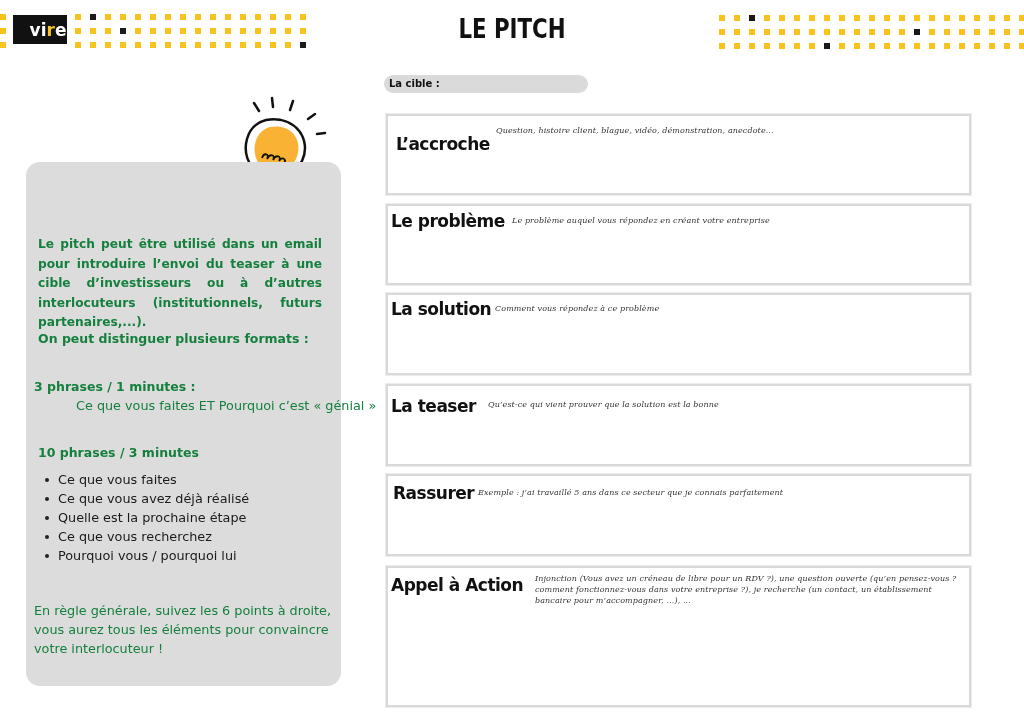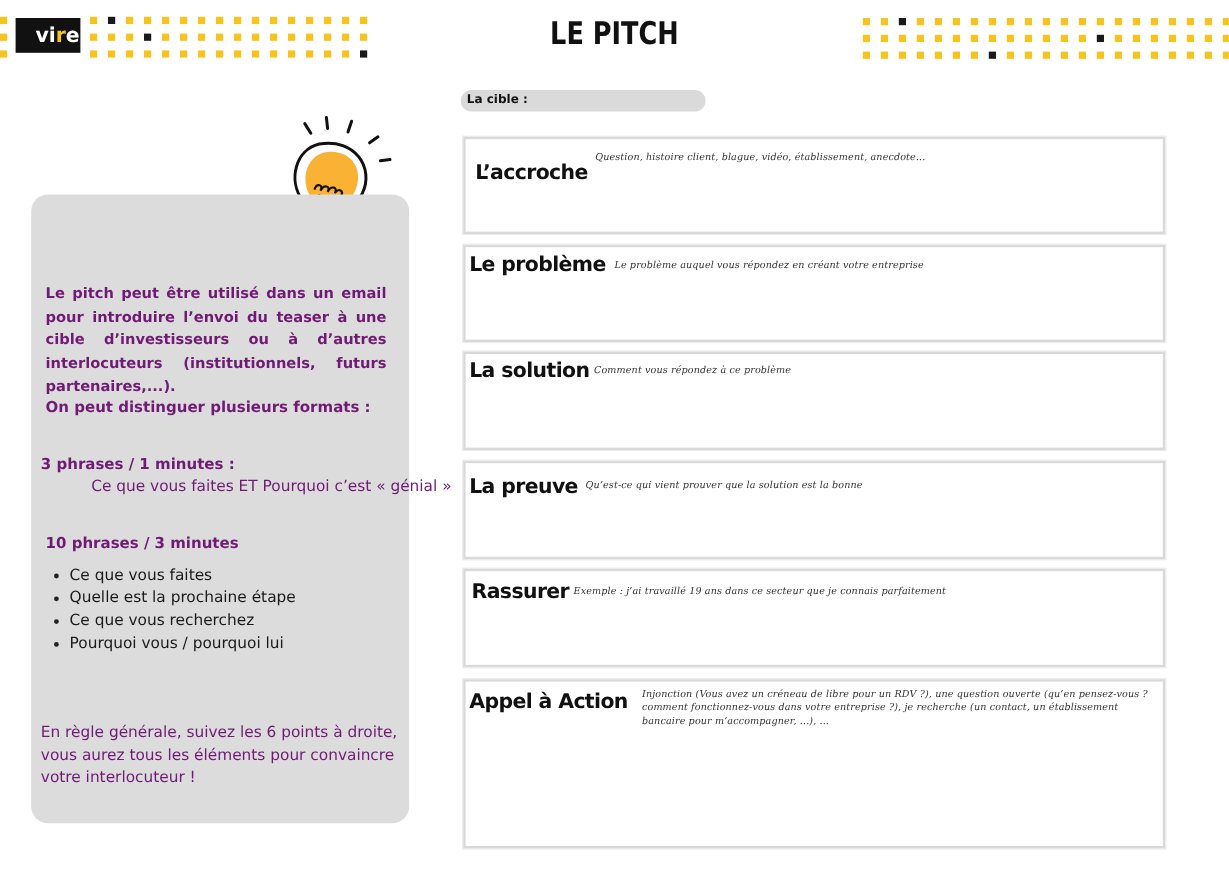--- a/index.html
+++ b/index.html
@@ -19,21 +19,21 @@
   .page-title {
     position: absolute; left: 0; width: 1024px; top: 14px; text-align: center;
     font-family: "DejaVu Sans", sans-serif; font-weight: bold; font-size: 26px;
     letter-spacing: 0px; transform: scaleX(0.82); transform-origin: 512px 0;
   }
 
   .left-panel {
     position: absolute; left: 26px; top: 162px; width: 315px; height: 524px;
     background: #dcdcdc; border-radius: 14px;
   }
-  .panel-text { position: absolute; font-family: "DejaVu Sans", sans-serif; font-size: 12.5px; line-height: 19px; color: #701a75; }
+  .panel-text { position: absolute; font-family: "DejaVu Sans", sans-serif; font-size: 12.5px; line-height: 19px; color: #15803d; }
   .intro { left: 38px; top: 235px; width: 284px; font-weight: bold; text-align: justify; font-size: 12.2px; line-height: 19.5px; }
   .formats-title { left: 38px; top: 329px; font-weight: bold; font-size: 12.5px; }
   .f1-title { left: 34px; top: 377px; font-weight: bold; font-size: 12.5px; }
   .f1-body { left: 34px; top: 396px; font-size: 12.8px; margin-left: 42px; }
   .f2-title { left: 38px; top: 443px; font-weight: bold; font-size: 12.5px; }
   .f2-list { position: absolute; left: 44px; top: 470px; list-style: none; }
   .f2-list li { font-size: 12.8px; line-height: 19px; position: relative; padding-left: 14px; color: #1a1a1a; }
   .f2-list li::before { content: ""; position: absolute; left: 1px; top: 8px; width: 4px; height: 4px; border-radius: 50%; background: #222; }
   .conclusion { left: 34px; top: 601px; width: 300px; font-size: 12.8px; line-height: 19px; }
 
@@ -96,53 +96,54 @@
 </svg>
 
 <div class="left-panel"></div>
 <div class="panel-text intro">Le pitch peut être utilisé dans un email pour introduire l’envoi du teaser à une cible d’investisseurs ou à d’autres interlocuteurs (institutionnels, futurs partenaires,...).</div>
 <div class="panel-text formats-title">On peut distinguer plusieurs formats :</div>
 <div class="panel-text f1-title">3 phrases / 1 minutes :</div>
 <div class="panel-text f1-body">Ce que vous faites ET Pourquoi c’est « génial »</div>
 <div class="panel-text f2-title">10 phrases / 3 minutes</div>
 <ul class="f2-list">
   <li>Ce que vous faites</li>
+  <li>Ce que vous avez déjà réalisé</li>
   <li>Quelle est la prochaine étape</li>
   <li>Ce que vous recherchez</li>
   <li>Pourquoi vous / pourquoi lui</li>
 </ul>
 <div class="panel-text conclusion">En règle générale, suivez les 6 points à droite, vous aurez tous les éléments pour convaincre votre interlocuteur !</div>
 
 <div class="target-bar">
   <span>La cible :</span>
 </div>
 
 <div class="box" style="top:114px;height:81px;">
   <div class="box-title" style="top:6px;left:8px;margin-top:12px;">L’accroche</div>
-  <div class="box-hint" style="top:10px;left:108px;">Question, histoire client, blague, vidéo, établissement, anecdote...</div>
+  <div class="box-hint" style="top:10px;left:108px;">Question, histoire client, blague, vidéo, démonstration, anecdote...</div>
 </div>
 
 <div class="box" style="top:204px;height:81px;">
   <div class="box-title" style="top:5px;left:3px;">Le problème</div>
   <div class="box-hint" style="top:10px;left:124px;text-align:right;">Le problème auquel vous répondez en créant votre entreprise</div>
 </div>
 
 <div class="box" style="top:293px;height:82px;">
   <div class="box-title" style="top:4px;left:3px;">La solution</div>
   <div class="box-hint" style="top:9px;left:107px;">Comment vous répondez à ce problème</div>
 </div>
 
 <div class="box" style="top:384px;height:82px;">
-  <div class="box-title" style="top:10px;left:3px;">La preuve</div>
+  <div class="box-title" style="top:10px;left:3px;">La teaser</div>
   <div class="box-hint" style="top:14px;left:100px;">Qu’est-ce qui vient prouver que la solution est la bonne</div>
 </div>
 
 <div class="box" style="top:474px;height:82px;">
   <div class="box-title" style="top:7px;left:5px;">Rassurer</div>
-  <div class="box-hint" style="top:12px;left:90px;">Exemple : j’ai travaillé 19 ans dans ce secteur que je connais parfaitement</div>
+  <div class="box-hint" style="top:12px;left:90px;">Exemple : j’ai travaillé 5 ans dans ce secteur que je connais parfaitement</div>
 </div>
 
 <div class="box" style="top:566px;height:141px;">
   <div class="box-title" style="top:7px;left:3px;">Appel à Action</div>
   <div class="box-hint wrap" style="top:5px;left:147px;width:428px;">Injonction (Vous avez un créneau de libre pour un RDV ?), une question ouverte (qu’en pensez-vous ? comment fonctionnez-vous dans votre entreprise ?), je recherche (un contact, un établissement bancaire pour m’accompagner, ...), ...</div>
 </div>
 
 <div class="dot" style="left: 0px; top: 14px;"></div>
 <div class="dot" style="left: 75px; top: 14px;"></div>
 <div class="dot dark" style="left: 90px; top: 14px;"></div>

